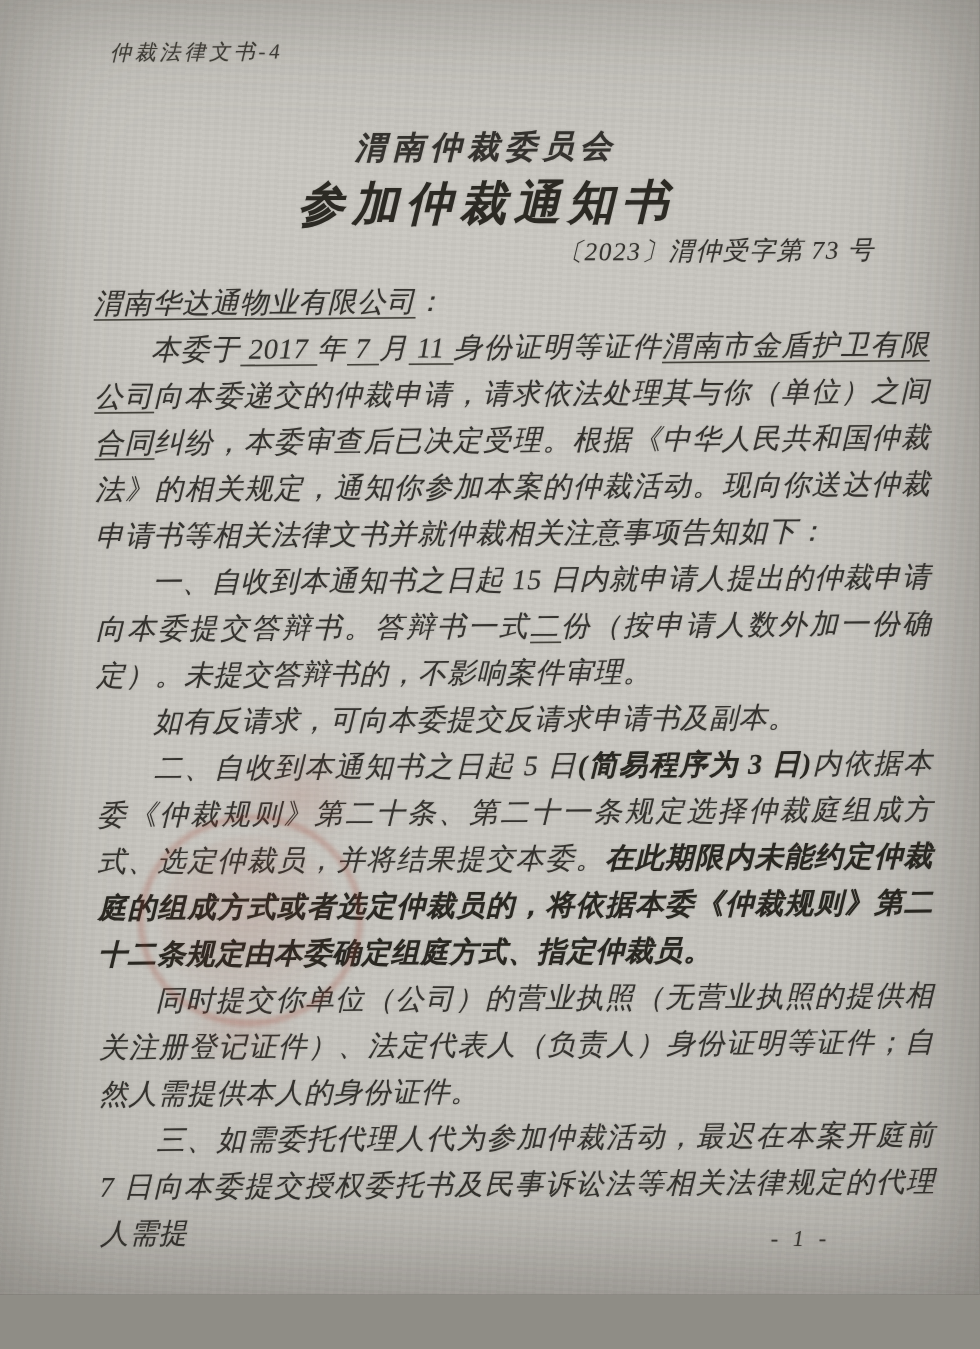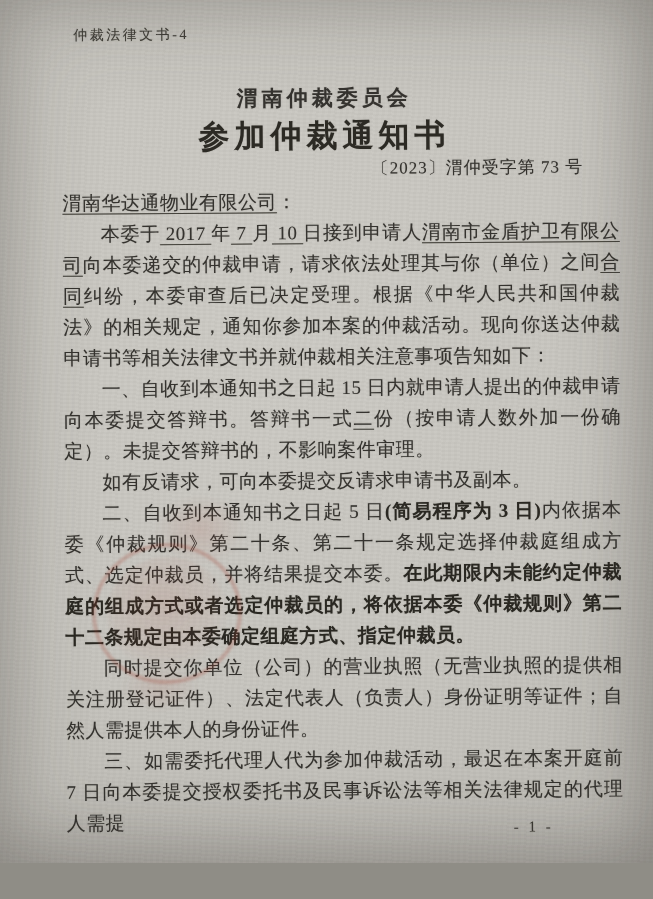--- a/index.html
+++ b/index.html
@@ -12,20 +12,21 @@
   }
   .photo {
     position: relative;
     width: 653px;
     height: 863px;
     background:
       radial-gradient(ellipse 130% 105% at 42% 36%,
         #cccac4 0%, #c6c4be 42%, #bcbab4 70%, #aaa8a2 92%, #9b9992 100%);
     font-family: "Liberation Serif", "DejaVu Serif", serif;
     color: #35332f;
+    font-style: italic;
   }
   .grain {
     position: absolute;
     inset: 0;
     pointer-events: none;
     background:
       repeating-linear-gradient(3deg, rgba(255,255,255,0.02) 0 2px, rgba(0,0,0,0.015) 2px 4px),
       repeating-linear-gradient(93deg, rgba(255,255,255,0.015) 0 3px, rgba(0,0,0,0.012) 3px 6px);
   }
   .vignette {
@@ -160,21 +161,21 @@
     <div class="doc-label">仲裁法律文书-4</div>
 
     <div class="org-name">渭南仲裁委员会</div>
 
     <h1 class="doc-title">参加仲裁通知书</h1>
 
     <div class="case-number">〔2023〕渭仲受字第 73 号</div>
 
     <div class="doc-body">
         <p class="para"><span class="u">渭南华达通物业有限公司</span><span>：</span></p>
-        <p class="para indent"><span>本委于</span><span class="u"> 2017 </span><span>年</span><span class="u"> 7 </span><span>月</span><span class="u"> 10 </span><span>日接到申请人</span><span class="u">渭南市金盾护卫有限公司</span><span>向本委递交的仲裁申请，请求依法处理其与你（单位）之间</span><span class="u">合同</span><span>纠纷，本委审查后已决定受理。根据《中华人民共和国仲裁法》的相关规定，通知你参加本案的仲裁活动。现向你送达仲裁申请书等相关法律文书并就仲裁相关注意事项告知如下：</span></p>
+        <p class="para indent"><span>本委于</span><span class="u"> 2017 </span><span>年</span><span class="u"> 7 </span><span>月</span><span class="u"> 11 </span><span>身份证明等证件</span><span class="u">渭南市金盾护卫有限公司</span><span>向本委递交的仲裁申请，请求依法处理其与你（单位）之间</span><span class="u">合同</span><span>纠纷，本委审查后已决定受理。根据《中华人民共和国仲裁法》的相关规定，通知你参加本案的仲裁活动。现向你送达仲裁申请书等相关法律文书并就仲裁相关注意事项告知如下：</span></p>
         <p class="para indent"><span>一、自收到本通知书之日起 15 日内就申请人提出的仲裁申请向本委提交答辩书。答辩书一式</span><span class="u">二</span><span>份（按申请人数外加一份确定）。未提交答辩书的，不影响案件审理。</span></p>
         <p class="para indent"><span>如有反请求，可向本委提交反请求申请书及副本。</span></p>
         <p class="para indent"><span>二、自收到本通知书之日起 5 日</span><span class="b">(简易程序为 3 日)</span><span>内依据本委《仲裁规则》第二十条、第二十一条规定选择仲裁庭组成方式、选定仲裁员，并将结果提交本委。</span><span class="b">在此期限内未能约定仲裁庭的组成方式或者选定仲裁员的，将依据本委《仲裁规则》第二十二条规定由本委确定组庭方式、指定仲裁员。</span></p>
         <p class="para indent"><span>同时提交你单位（公司）的营业执照（无营业执照的提供相关注册登记证件）、法定代表人（负责人）身份证明等证件；自然人需提供本人的身份证件。</span></p>
         <p class="para indent"><span>三、如需委托代理人代为参加仲裁活动，最迟在本案开庭前 7 日向本委提交授权委托书及民事诉讼法等相关法律规定的代理人需提</span></p>
       </div>
 
     <div class="page-number">- 1 -</div>
   </div>
 

